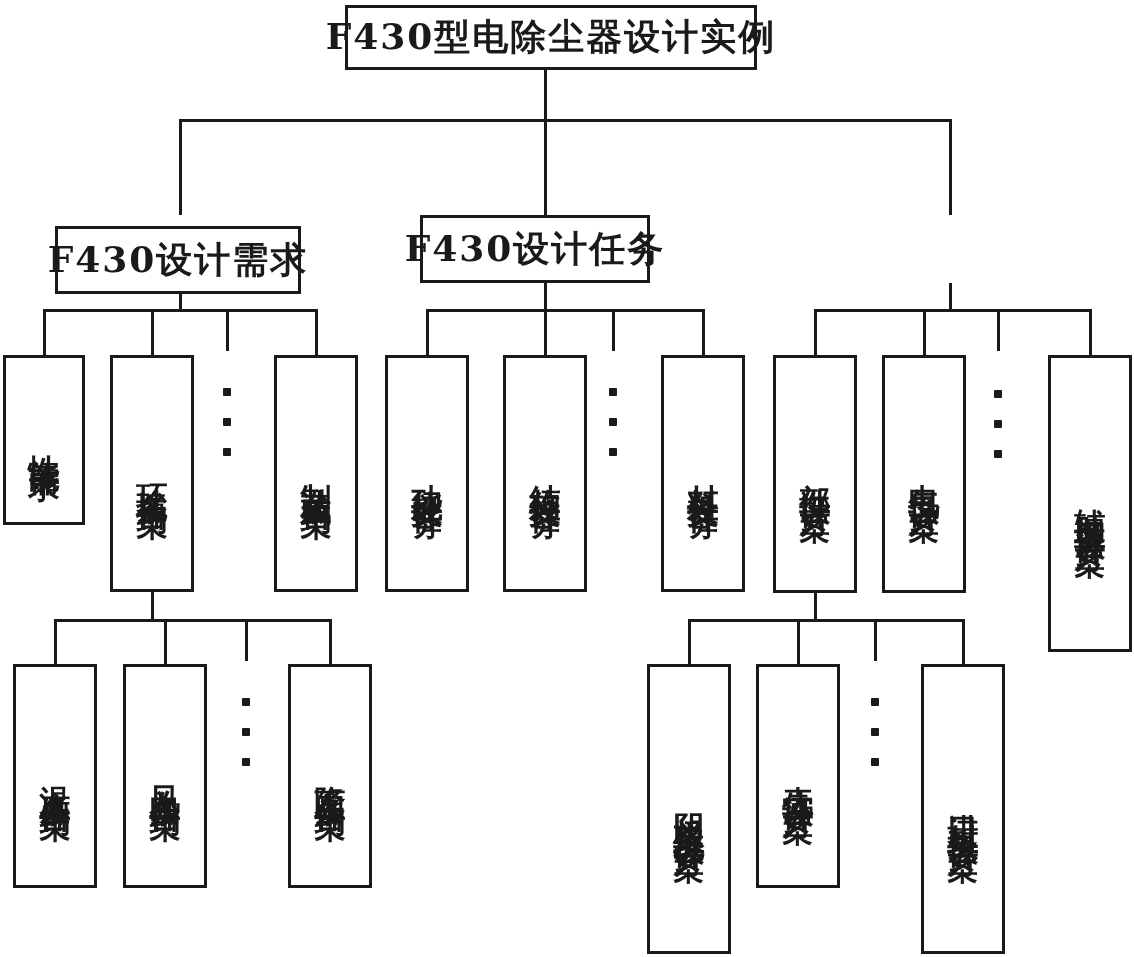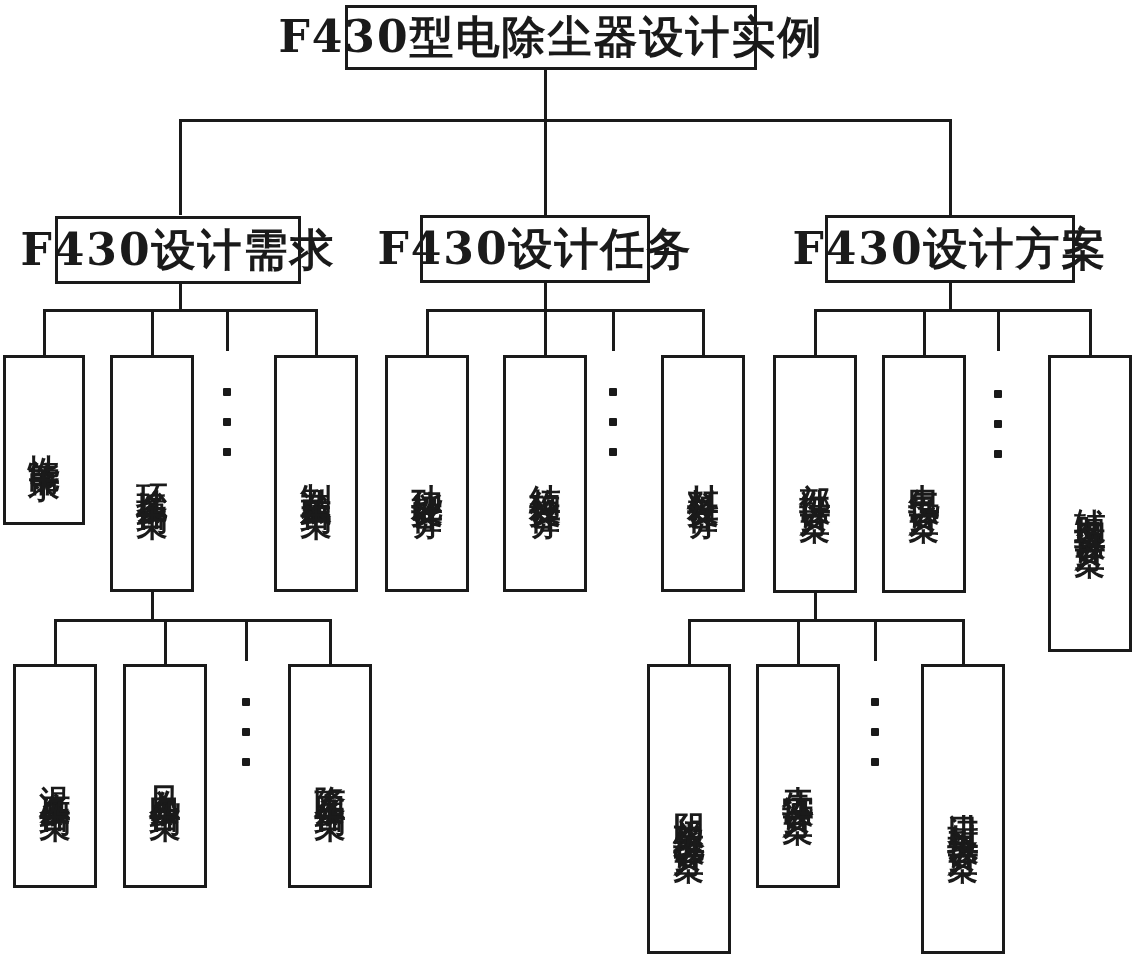--- a/index.html
+++ b/index.html
@@ -18,21 +18,21 @@
     border: 3px solid #1a1a1a;
     background: #ffffff;
     display: flex;
     align-items: center;
     justify-content: center;
     font-weight: bold;
     color: #1a1a1a;
     text-align: center;
   }
   .h {
-    font-size: 44px;
+    font-size: 36px;
     letter-spacing: 2px;
     white-space: nowrap;
   }
   .v {
     writing-mode: vertical-rl;
     text-orientation: upright;
     font-size: 31px;
     letter-spacing: 5px;
     line-height: 1;
     padding: 6px 0;
@@ -102,23 +102,22 @@
 
   <div class="vl" style="left:814px;top:593px;height:27px"></div>
   <div class="hl" style="left:688px;top:619px;width:277px"></div>
   <div class="vl" style="left:688px;top:620px;height:44px"></div>
   <div class="vl" style="left:797px;top:620px;height:44px"></div>
   <div class="vl" style="left:874px;top:620px;height:41px"></div>
   <div class="vl" style="left:962px;top:620px;height:44px"></div>
 
   <div class="box h" style="left:345px;top:5px;width:412px;height:65px">F430型电除尘器设计实例</div>
 
-  <div class="box h" style="left:55px;top:216px;width:246px;height:68px">F430设计需求</div>
+  <div class="box h" style="left:55px;top:226px;width:246px;height:68px">F430设计需求</div>
   <div class="box h" style="left:420px;top:215px;width:230px;height:68px">F430设计任务</div>
-  <div class="box h" style="left:825px;top:215px;width:250px;height:68px">F430设计方案</div>
 
   <div class="box v" style="left:3px;top:355px;width:82px;height:170px">性能需求</div>
   <div class="box v" style="left:110px;top:355px;width:84px;height:237px">环境条件约束</div>
   <div class="dots" style="left:219px;top:388px">
       <i></i>
       <i></i>
       <i></i>
     </div>
   <div class="box v" style="left:274px;top:355px;width:84px;height:237px">制造成本约束</div>
 

